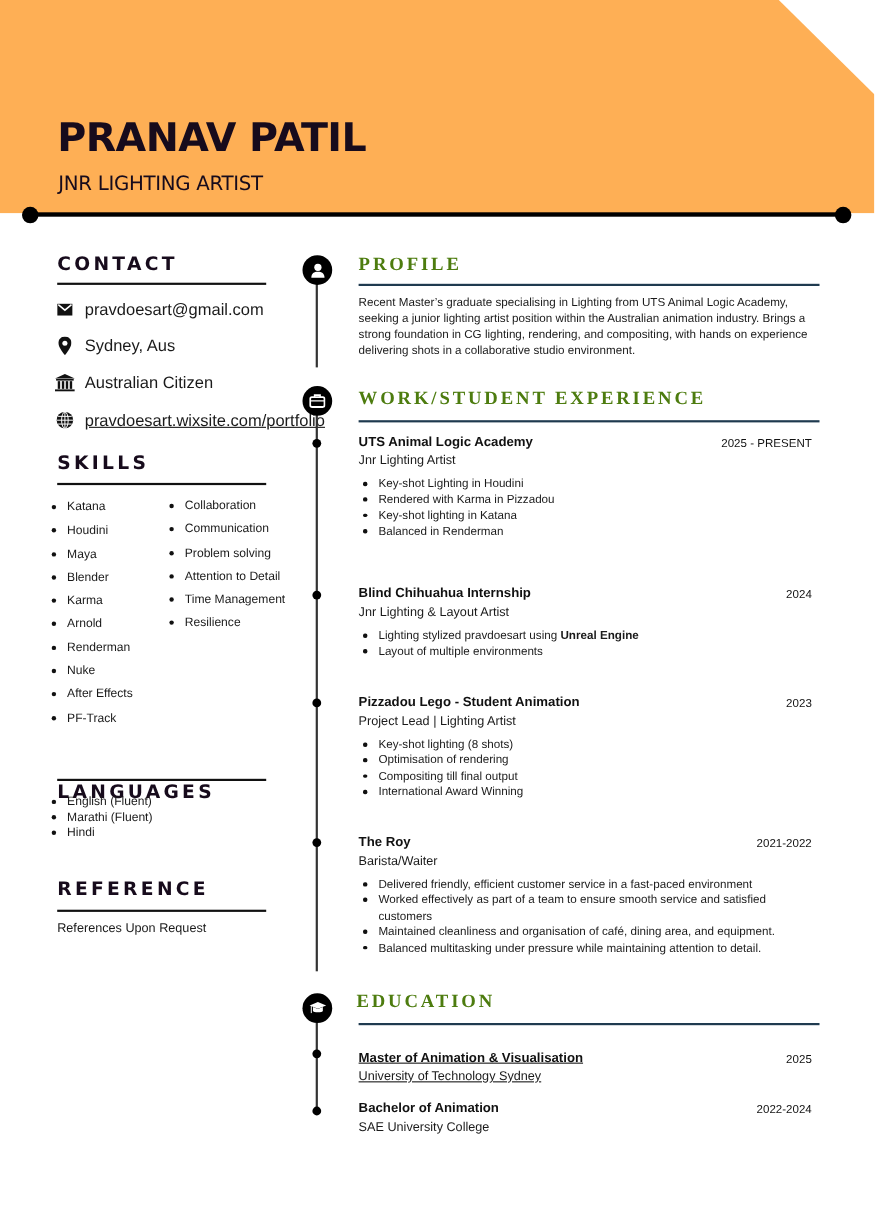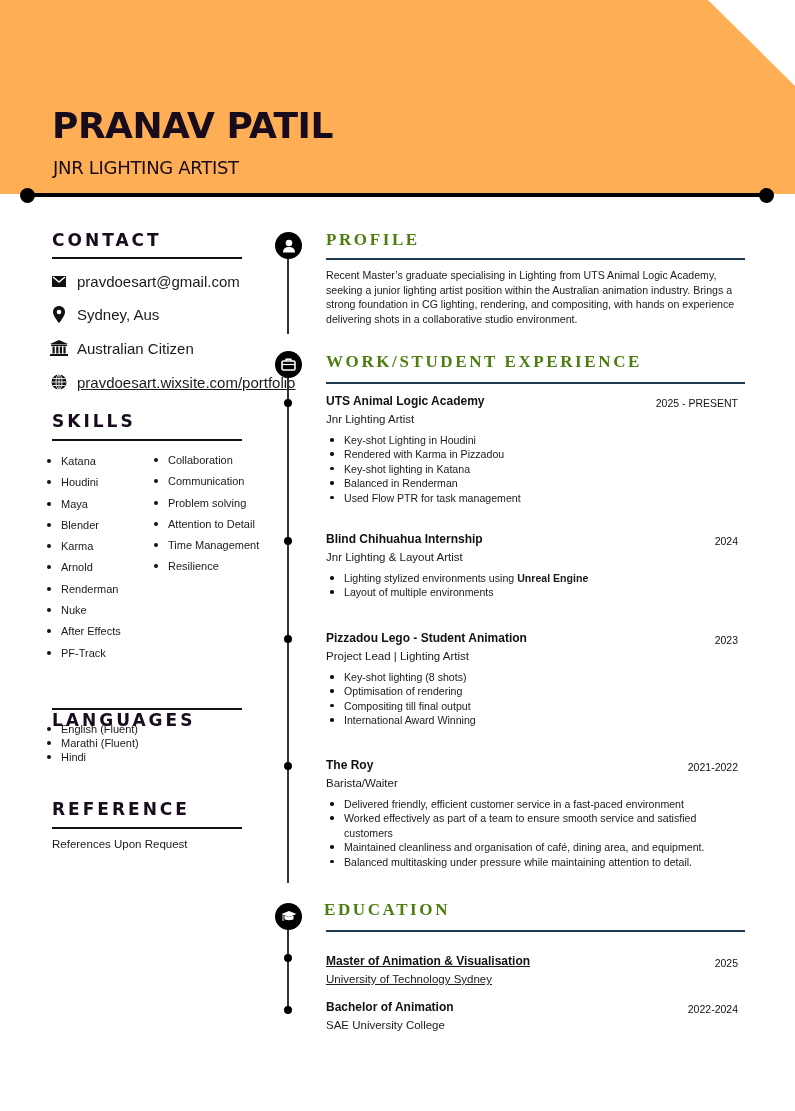--- a/index.html
+++ b/index.html
@@ -190,30 +190,29 @@
 
 <div class="job" style="top:394px;">
   <div class="title">UTS Animal Logic Academy</div>
   <div class="date">2025 - PRESENT</div>
   <div class="role">Jnr Lighting Artist</div>
   <ul>
     <li>Key-shot Lighting in Houdini</li>
     <li>Rendered with Karma in Pizzadou</li>
     <li>Key-shot lighting in Katana</li>
     <li>Balanced in Renderman</li>
-    <li>Used Flow PTR for task management</li>
   </ul>
 </div>
 
 <div class="job" style="top:532px;">
   <div class="title">Blind Chihuahua Internship</div>
   <div class="date">2024</div>
   <div class="role">Jnr Lighting &amp; Layout Artist</div>
   <ul>
-    <li><span>Lighting stylized environments using </span><b>Unreal Engine</b></li>
+    <li><span>Lighting stylized pravdoesart using </span><b>Unreal Engine</b></li>
     <li>Layout of multiple environments</li>
   </ul>
 </div>
 
 <div class="job" style="top:631px;">
   <div class="title">Pizzadou Lego - Student Animation</div>
   <div class="date">2023</div>
   <div class="role">Project Lead | Lighting Artist</div>
   <ul>
     <li>Key-shot lighting (8 shots)</li>

